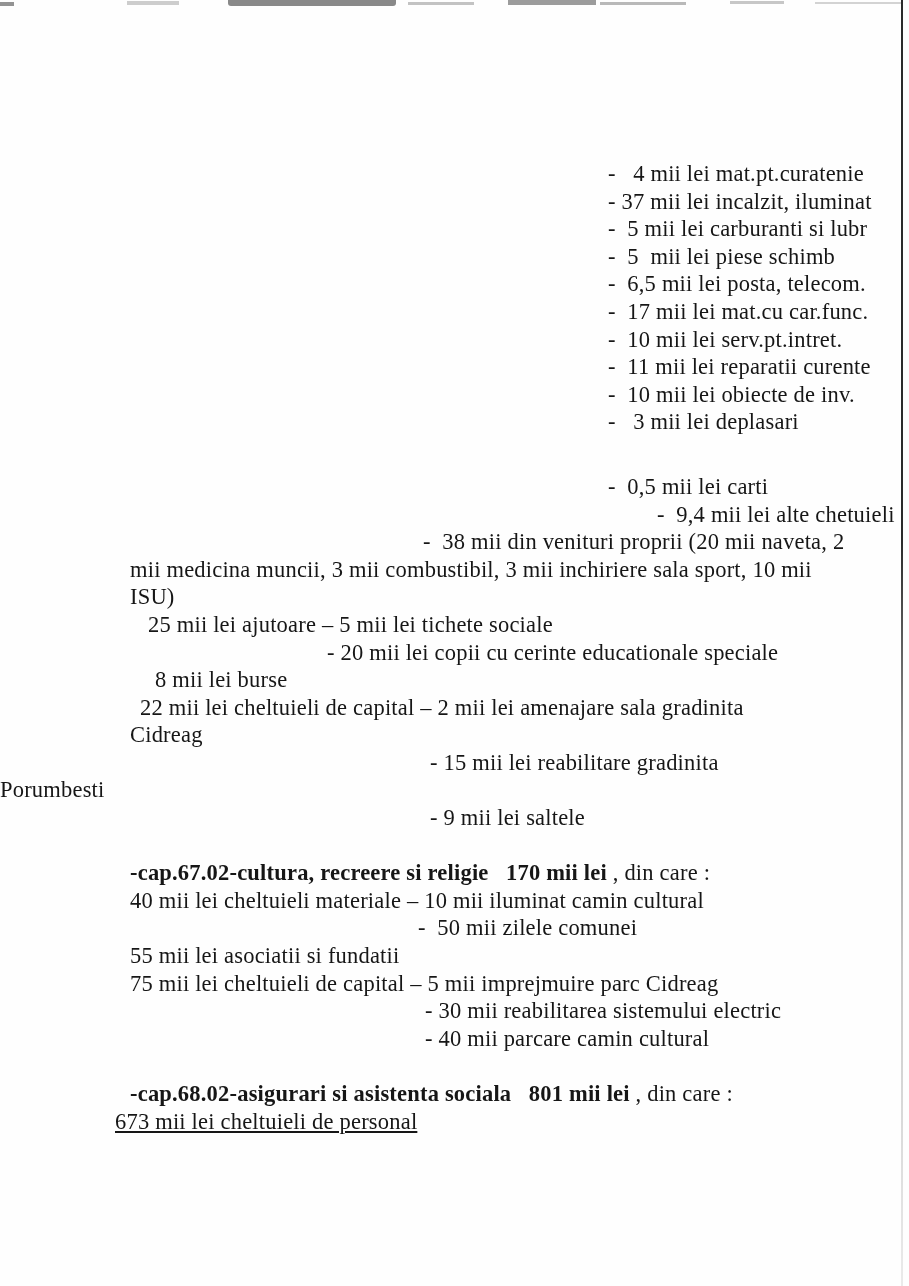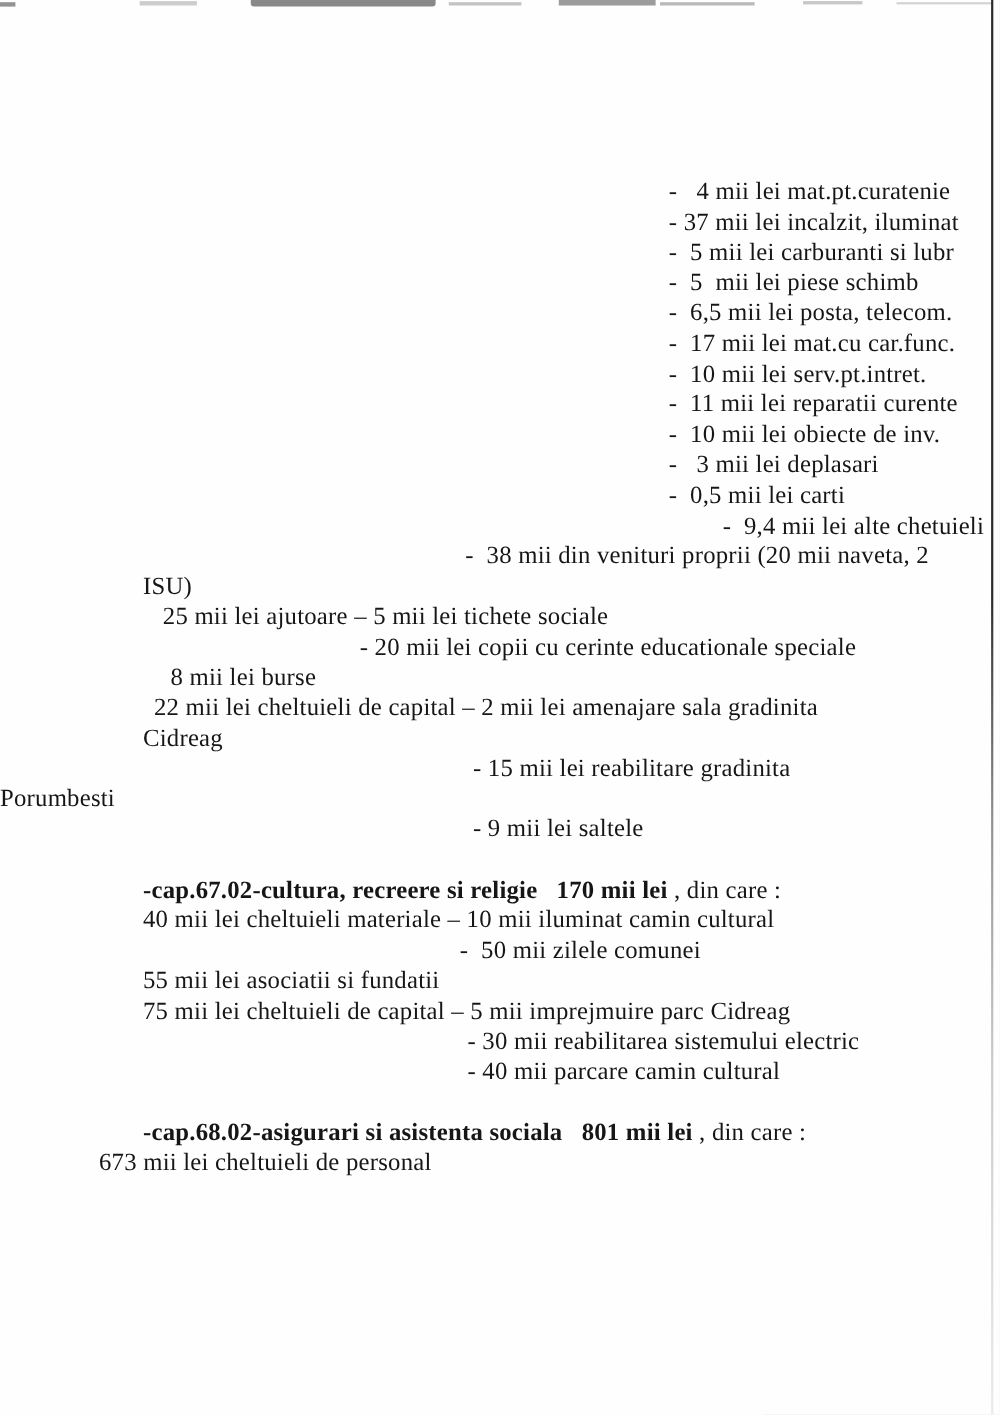--- a/index.html
+++ b/index.html
@@ -70,37 +70,38 @@
       <div class="line" style="padding-left: 608px;">-   4 mii lei mat.pt.curatenie</div>
       <div class="line" style="padding-left: 608px;">- 37 mii lei incalzit, iluminat</div>
       <div class="line" style="padding-left: 608px;">-  5 mii lei carburanti si lubr</div>
       <div class="line" style="padding-left: 608px;">-  5  mii lei piese schimb</div>
       <div class="line" style="padding-left: 608px;">-  6,5 mii lei posta, telecom.</div>
       <div class="line" style="padding-left: 608px;">-  17 mii lei mat.cu car.func.</div>
       <div class="line" style="padding-left: 608px;">-  10 mii lei serv.pt.intret.</div>
       <div class="line" style="padding-left: 608px;">-  11 mii lei reparatii curente</div>
       <div class="line" style="padding-left: 608px;">-  10 mii lei obiecte de inv.</div>
       <div class="line" style="padding-left: 608px;">-   3 mii lei deplasari</div>
-      <div class="line" style="padding-left: 608px;">-  0,5 mii lei carti</div>
+      <div class="line" style="padding-left: 608px; margin-top: 37px;">-  0,5 mii lei carti</div>
       <div class="line" style="padding-left: 614px; margin-left: 43px;">-  9,4 mii lei alte chetuieli</div>
       <div class="line" style="padding-left: 423px;">-  38 mii din venituri proprii (20 mii naveta, 2</div>
+      <div class="line" style="padding-left: 130px;">mii medicina muncii, 3 mii combustibil, 3 mii inchiriere sala sport, 10 mii</div>
       <div class="line" style="padding-left: 130px;">ISU)</div>
       <div class="line" style="padding-left: 148px;">25 mii lei ajutoare – 5 mii lei tichete sociale</div>
       <div class="line" style="padding-left: 327px;">- 20 mii lei copii cu cerinte educationale speciale</div>
       <div class="line" style="padding-left: 155px;">8 mii lei burse</div>
       <div class="line" style="padding-left: 140px;">22 mii lei cheltuieli de capital – 2 mii lei amenajare sala gradinita</div>
       <div class="line" style="padding-left: 130px;">Cidreag</div>
       <div class="line" style="padding-left: 430px;">- 15 mii lei reabilitare gradinita</div>
       <div class="line" style="">Porumbesti</div>
       <div class="line" style="padding-left: 430px;">- 9 mii lei saltele</div>
       <div class="line" style="padding-left: 0px;"></div>
       <div class="line" style="padding-left: 130px;"><span class="b">-cap.67.02-cultura, recreere si religie   170 mii lei</span><span> , din care :</span></div>
       <div class="line" style="padding-left: 130px;">40 mii lei cheltuieli materiale – 10 mii iluminat camin cultural</div>
       <div class="line" style="padding-left: 418px;">-  50 mii zilele comunei</div>
       <div class="line" style="padding-left: 130px;">55 mii lei asociatii si fundatii</div>
       <div class="line" style="padding-left: 130px;">75 mii lei cheltuieli de capital – 5 mii imprejmuire parc Cidreag</div>
       <div class="line" style="padding-left: 425px;">- 30 mii reabilitarea sistemului electric</div>
       <div class="line" style="padding-left: 425px; font-family: Liberation Serif, serif;">- 40 mii parcare camin cultural</div>
       <div class="line" style="padding-left: 0px;"></div>
       <div class="line" style="padding-left: 130px;"><span class="b">-cap.68.02-asigurari si asistenta sociala   801 mii lei</span><span> , din care :</span></div>
-      <div class="line" style="padding-left: 90px;">673 mii lei cheltuieli de personal</div>
+      <div class="line" style="padding-left: 115px; text-decoration: underline;">673 mii lei cheltuieli de personal</div>
     </div>
 </div>
 
 </body></html>

